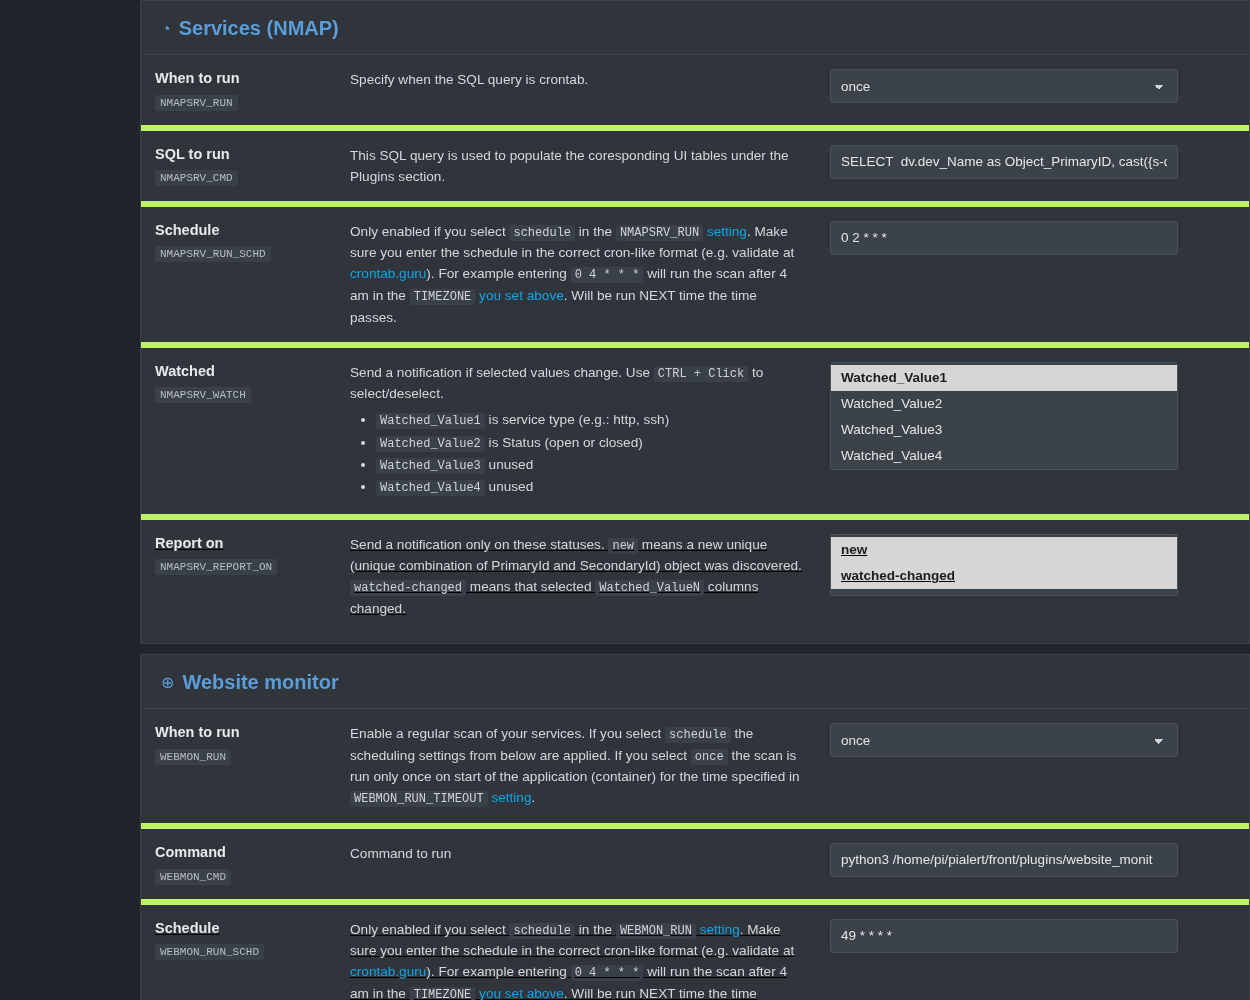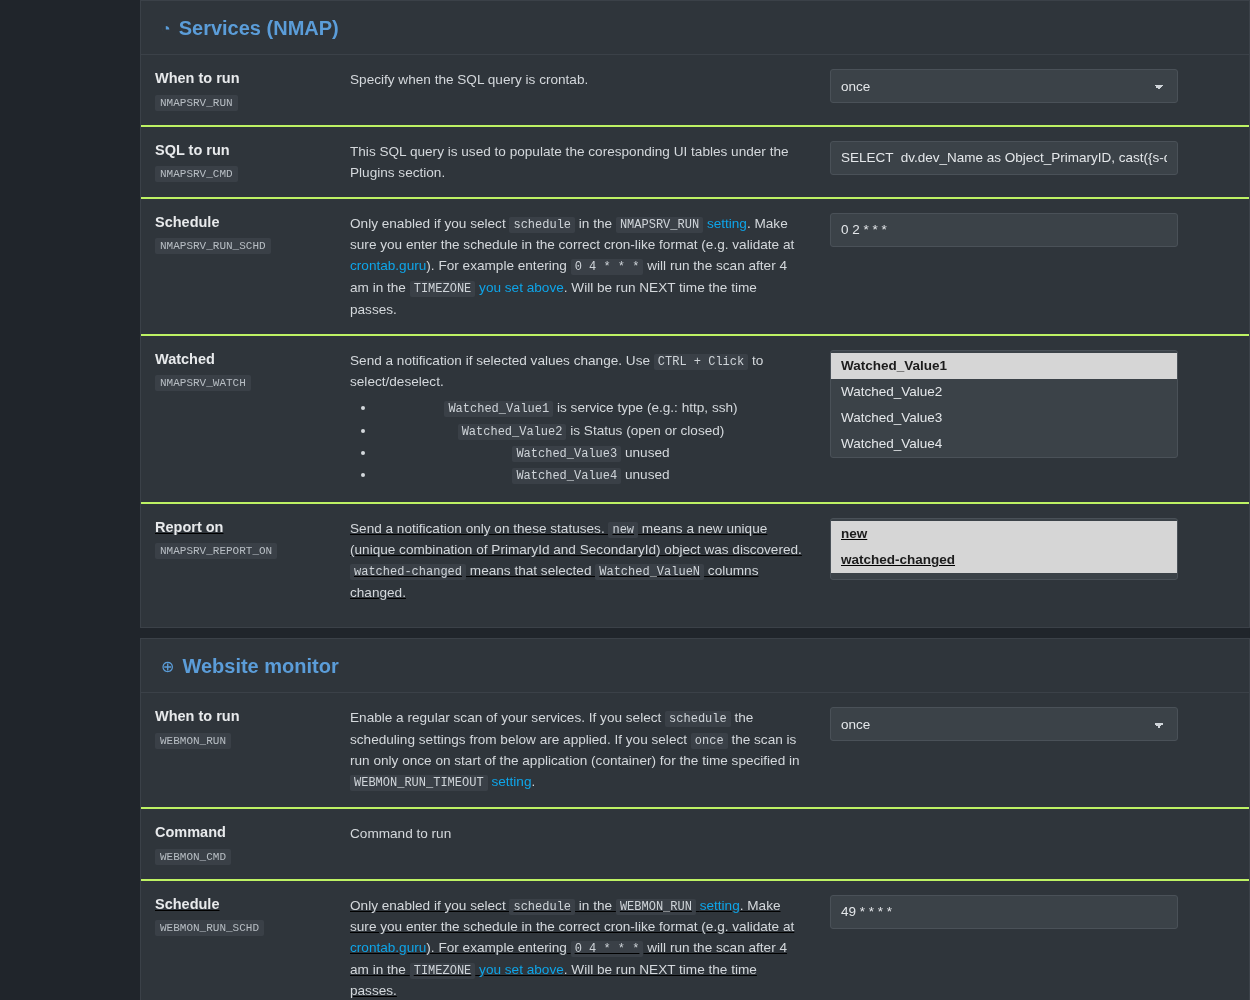--- a/index.html
+++ b/index.html
@@ -42,21 +42,21 @@
   }
   .card-header .hdr-title {
     color: #5b9dd9;
     font-size: 20px;
     font-weight: 600;
   }
 
   .row {
     display: flex;
     align-items: flex-start;
-    border-bottom: 2px solid #bef264;
+    border-bottom: 6px solid #bef264;
     padding: 14px 20px 14px 14px;
   }
   .row:last-child { border-bottom: none; text-decoration: underline; }
 
   .col-label {
     width: 195px;
     flex: 0 0 195px;
     padding-right: 10px;
     padding-left: 0px;
   }
@@ -98,21 +98,20 @@
     color: #0ea5e9;
     text-decoration: none;
   }
   .col-desc ul {
     margin: 6px 0 0 0;
     padding-left: 26px;
   }
   .col-desc li {
     margin: 2px 0;
     line-height: 1.5;
-    text-align: center;
   }
 
   .col-field {
     width: 348px;
     flex: 0 0 348px;
   }
 
   select.ctl, input.ctl {
     width: 100%;
     background: #3b4248;
@@ -224,20 +223,21 @@
           <span class="hdr-title">Website monitor</span>
         </div>
         <div class="row">
           <div class="col-label"><span class="lbl-title">When to run</span><span class="lbl-code">WEBMON_RUN</span></div>
           <div class="col-desc">Enable a regular scan of your services. If you select <code>schedule</code> the scheduling settings from below are applied. If you select <code>once</code> the scan is run only once on start of the application (container) for the time specified in <code>WEBMON_RUN_TIMEOUT</code> <a class="lnk">setting</a>.</div>
           <div class="col-field"><select class="ctl"><option>once</option></select></div>
         </div>
         <div class="row">
           <div class="col-label"><span class="lbl-title">Command</span><span class="lbl-code">WEBMON_CMD</span></div>
           <div class="col-desc">Command to run</div>
+          <div class="col-field"><input class="ctl" type="text" value="python3 /home/pi/pialert/front/plugins/website_monit" style=""></div>
         </div>
         <div class="row">
           <div class="col-label"><span class="lbl-title">Schedule</span><span class="lbl-code">WEBMON_RUN_SCHD</span></div>
           <div class="col-desc">Only enabled if you select <code>schedule</code> in the <code>WEBMON_RUN</code> <a class="lnk">setting</a>. Make sure you enter the schedule in the correct cron-like format (e.g. validate at <a class="lnk">crontab.guru</a>). For example entering <code>0 4 * * *</code> will run the scan after 4 am in the <code>TIMEZONE</code> <a class="lnk">you set above</a>. Will be run NEXT time the time passes.</div>
           <div class="col-field"><input class="ctl" type="text" value="49 * * * *" style=""></div>
         </div>
       </div>
     </div>
 </div>
 

